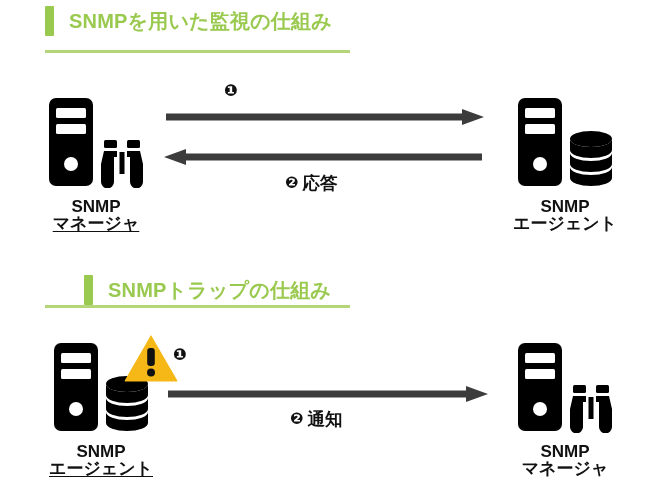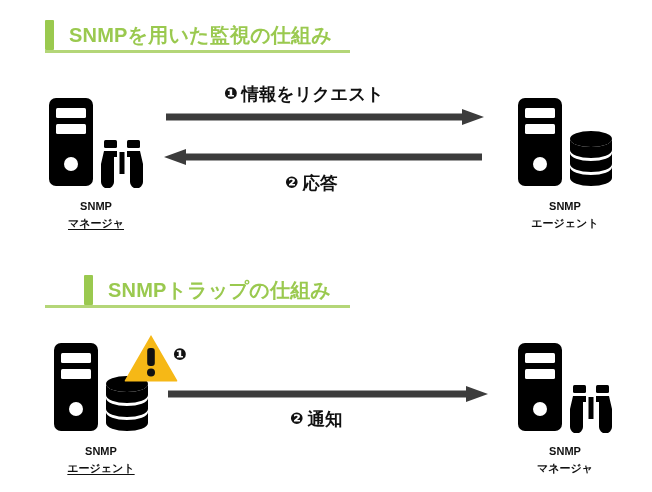--- a/index.html
+++ b/index.html
@@ -61,21 +61,21 @@
   .node-icons {
     display: flex;
     align-items: flex-end;
     justify-content: center;
     gap: 5px;
     height: 92px;
   }
   .node-label {
     margin-top: 6px;
     text-align: center;
-    font-size: 11px;
+    font-size: 17px;
     font-weight: bold;
     line-height: 17px;
     color: #111;
     white-space: nowrap;
   }
   .node-label .l2.underline {
     text-decoration: underline;
     text-underline-offset: 2px;
   }
 
@@ -108,21 +108,21 @@
   .warn {
     position: absolute;
   }
   .warn svg { display: block; }
 </style>
 </head>
 <body>
 
 <div class="canvas">
 
-  <div class="section-head" style="left:45px; top:20px; height:30px;">
+  <div class="section-head" style="left:45px; top:6px; height:30px;">
     <div class="head-bar"></div>
     <div class="head-text">SNMPを用いた監視の仕組み</div>
   </div>
   <div class="head-rule" style="left:45px; top:50px; width:305px;"></div>
 
   <div class="node" style="left:36px; top:100px; width:120px;">
     <div class="node-icons">
       <span>
         <svg width="46" height="92" viewBox="0 0 46 92" aria-hidden="true">
           <rect x="1" y="2" width="44" height="88" rx="7" fill="#000"></rect>
@@ -167,21 +167,20 @@
       </span>
     </div>
     <div class="node-label">
       <div class="l1">SNMP</div>
       <div class="l2">エージェント</div>
     </div>
   </div>
 
   <div class="caption" style="left:224px; top:83px;">
     <span class="num">❶</span>
-    <span>情報をリクエスト</span>
   </div>
 
   <div class="arrow" style="left:166px; top:108px; width:318px;">
     <svg width="318" height="18" viewBox="0 0 318 18" aria-hidden="true">
       <rect x="0" y="5.5" width="298" height="7" fill="#3c3c3c"></rect>
       <path d="M296 1 L318 9 L296 17 Z" fill="#3c3c3c"></path>
     </svg>
   </div>
 
   <div class="arrow" style="left:164px; top:148px; width:318px;">

